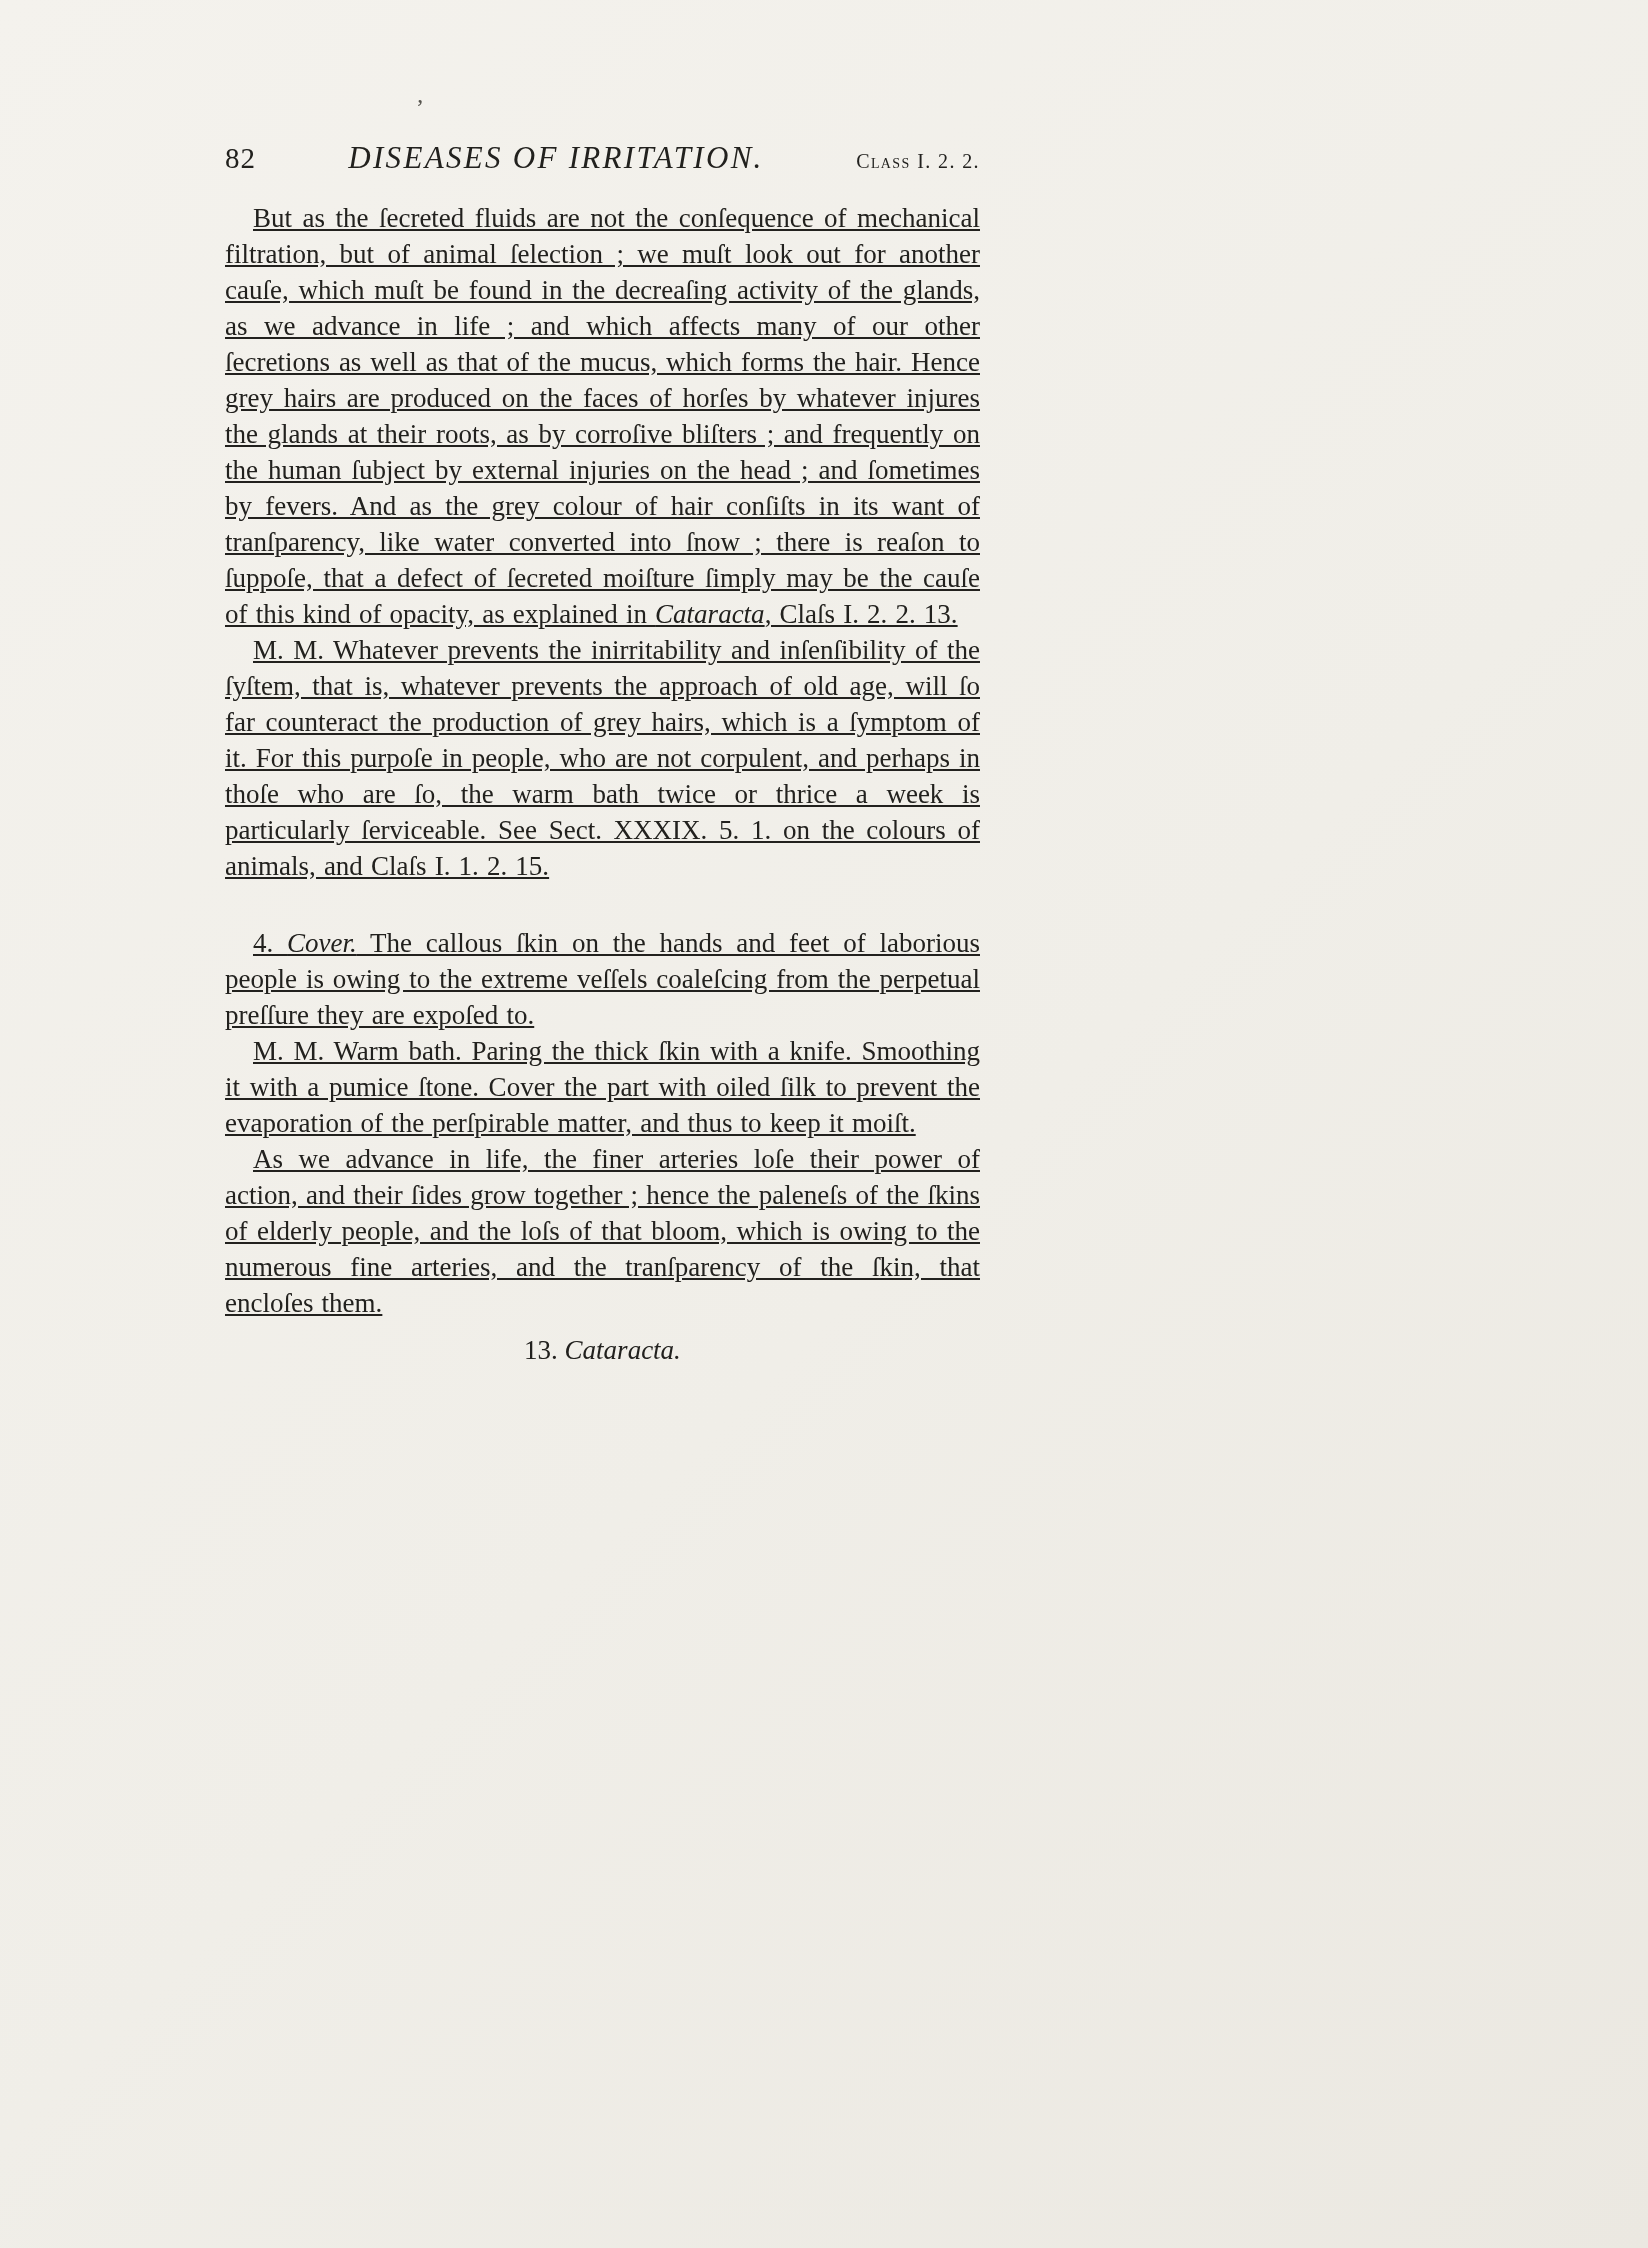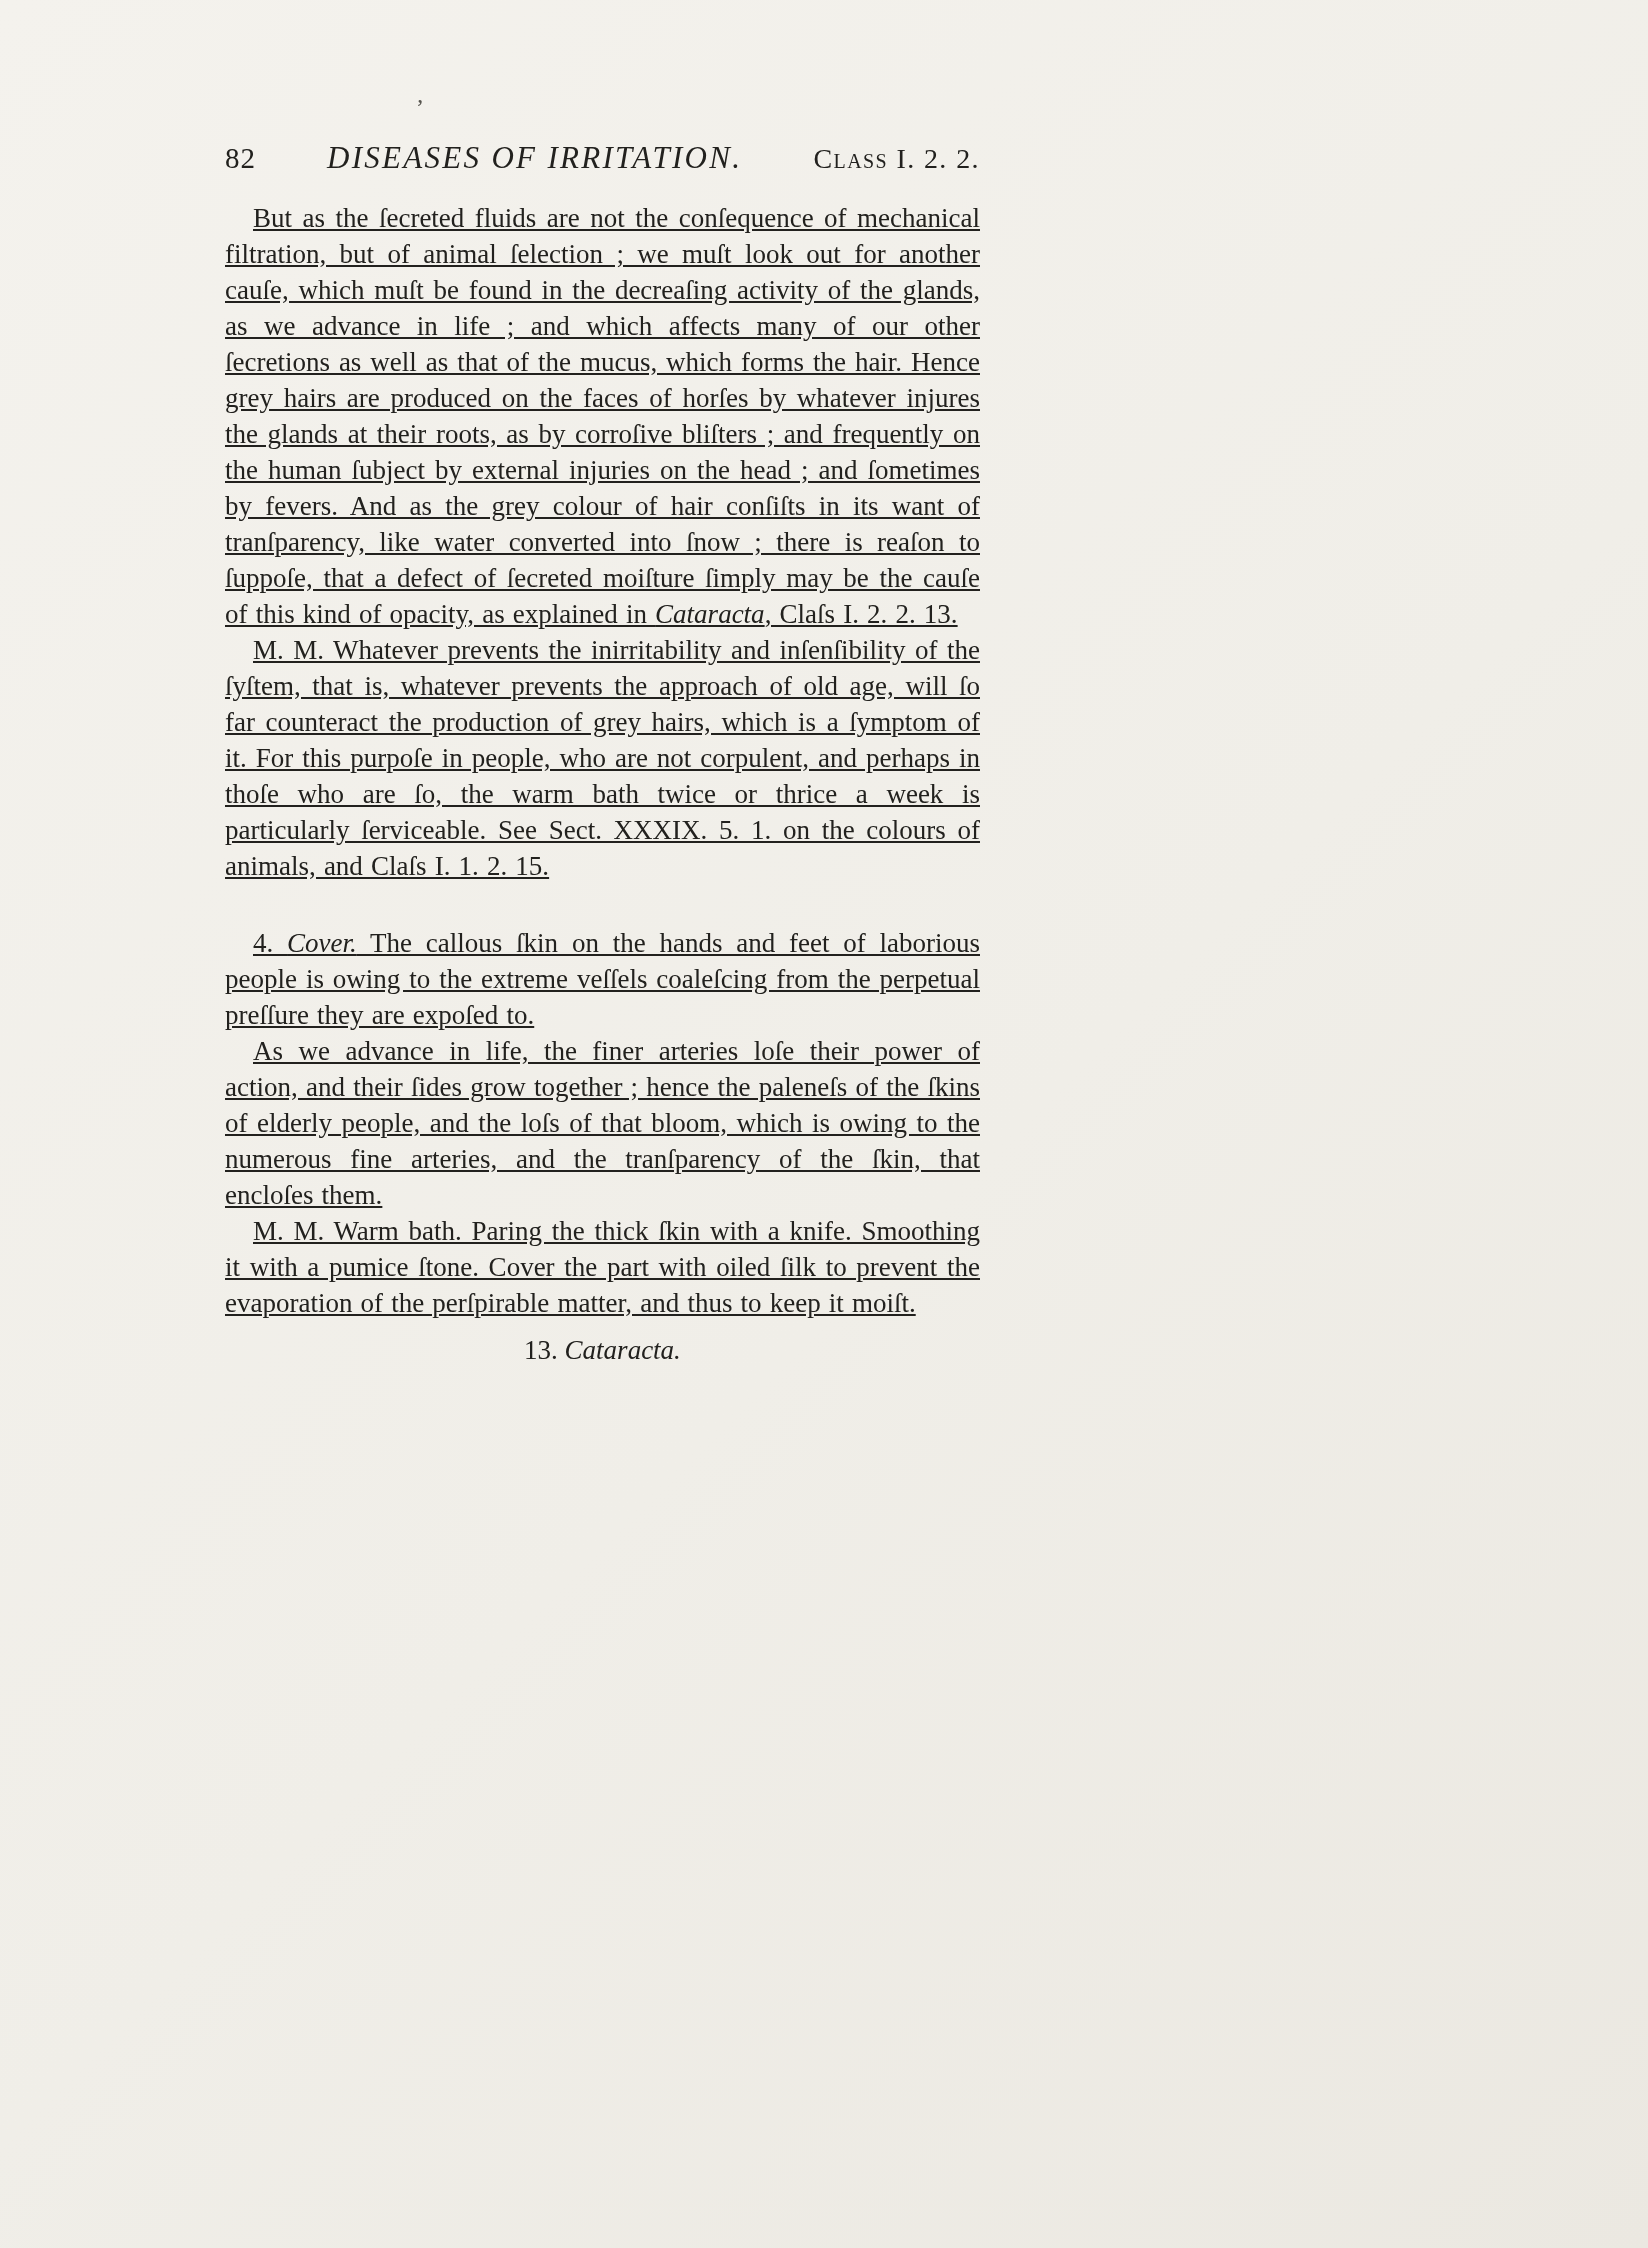--- a/index.html
+++ b/index.html
@@ -39,21 +39,21 @@
     font-size: 29px;
     letter-spacing: 0.9px;
   }
   .running-title {
     font-size: 31px;
     letter-spacing: 2.3px;
     white-space: nowrap;
     font-style: italic;
   }
   .class-label {
-    font-size: 28px;
+    font-size: 20px;
     font-variant: small-caps;
     letter-spacing: 1.4px;
     white-space: nowrap;
   }
   .para {
     margin: 0;
     text-align: justify;
     text-indent: 28px;
     font-size: 27px;
     line-height: 36px;
@@ -89,22 +89,22 @@
     </header>
 
     <main>
 
       <p class="para"><span>But as the ſecreted fluids are not the conſequence of mechanical filtration, but of animal ſelection ; we muſt look out for another cauſe, which muſt be found in the decreaſing activity of the glands, as we advance in life ; and which affects many of our other ſecretions as well as that of the mucus, which forms the hair. Hence grey hairs are produced on the faces of horſes by whatever injures the glands at their roots, as by corroſive bliſters ; and frequently on the human ſubject by external injuries on the head ; and ſometimes by fevers. And as the grey colour of hair conſiſts in its want of tranſparency, like water converted into ſnow ; there is reaſon to ſuppoſe, that a defect of ſecreted moiſture ſimply may be the cauſe of this kind of opacity, as explained in </span><span class="italic">Cataracta</span><span>, Claſs I. 2. 2. 13.</span></p>
 
       <p class="para">M. M. Whatever prevents the inirritability and inſenſibility of the ſyſtem, that is, whatever prevents the approach of old age, will ſo far counteract the production of grey hairs, which is a ſymptom of it. For this purpoſe in people, who are not corpulent, and perhaps in thoſe who are ſo, the warm bath twice or thrice a week is particularly ſerviceable. See Sect. XXXIX. 5. 1. on the colours of animals, and Claſs I. 1. 2. 15.</p>
 
       <p class="para section-gap"><span>4. </span><span class="italic">Cover.</span><span> The callous ſkin on the hands and feet of laborious people is owing to the extreme veſſels coaleſcing from the perpetual preſſure they are expoſed to.</span></p>
 
+      <p class="para">M. M. Warm bath. Paring the thick ſkin with a knife. Smoothing it with a pumice ſtone. Cover the part with oiled ſilk to prevent the evaporation of the perſpirable matter, and thus to keep it moiſt.</p>
+
       <p class="para">As we advance in life, the finer arteries loſe their power of action, and their ſides grow together ; hence the paleneſs of the ſkins of elderly people, and the loſs of that bloom, which is owing to the numerous fine arteries, and the tranſparency of the ſkin, that encloſes them.</p>
-
-      <p class="para">M. M. Warm bath. Paring the thick ſkin with a knife. Smoothing it with a pumice ſtone. Cover the part with oiled ſilk to prevent the evaporation of the perſpirable matter, and thus to keep it moiſt.</p>
 
       <p class="catchword"><span>13. </span><span class="italic">Cataracta.</span></p>
 
     </main>
   </div>
 </div>
 
 
 </body></html>

